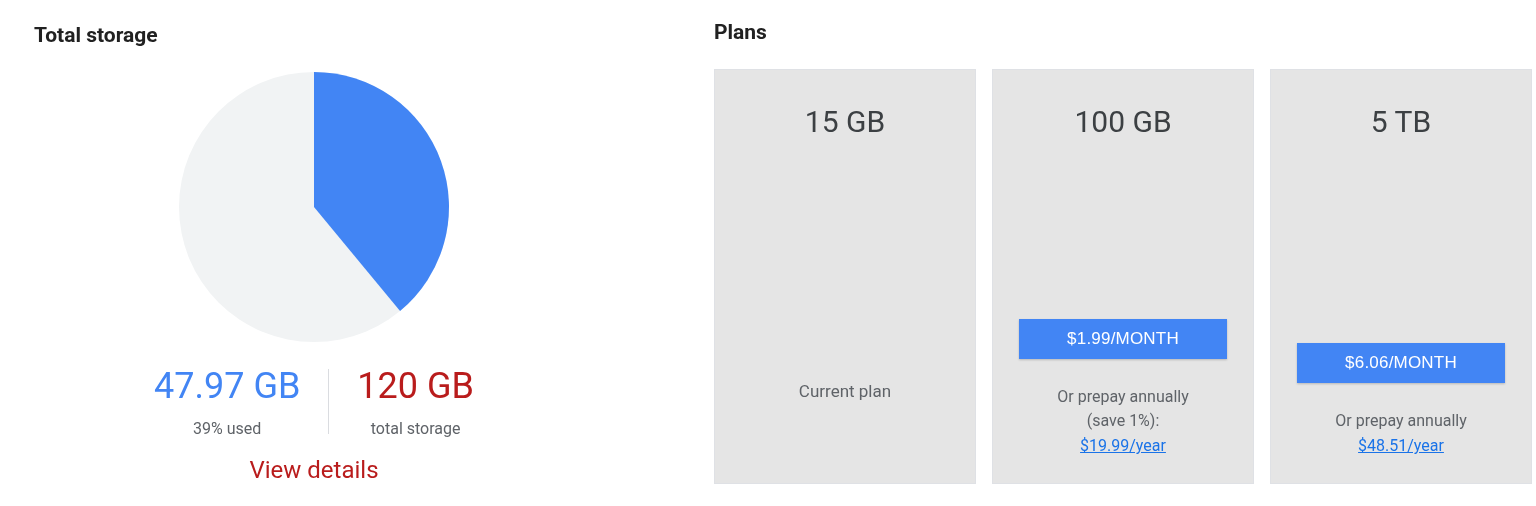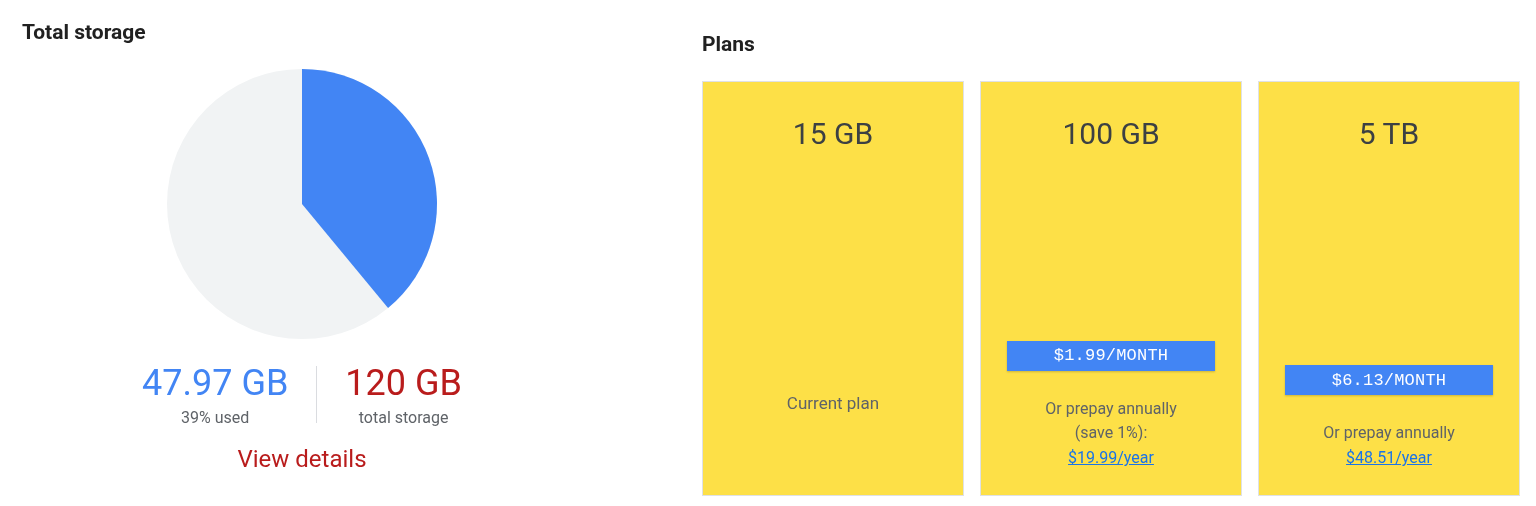--- a/index.html
+++ b/index.html
@@ -7,22 +7,22 @@
     margin: 0;
     padding: 0;
     width: 1536px;
     height: 506px;
     background: #fff;
     font-family: Roboto, "Helvetica Neue", Arial, sans-serif;
     color: #212121;
   }
   .page {
     display: flex;
-    align-items: flex-start;
-    padding: 20px 30px 0 22px;
+    align-items: flex-end;
+    padding: 20px 30px 0 34px;
   }
   .storage-col {
     width: 620px;
     flex: 0 0 auto;
   }
   .section-title {
     font-size: 21px;
     font-weight: 700;
     color: #212121;
     margin: 0 0 10px 0;
@@ -58,73 +58,71 @@
   .stat-big {
     font-size: 36px;
     font-weight: 400;
     line-height: 1.1;
   }
   .stat-used .stat-big { color: #4285f4; }
   .stat-total .stat-big { color: #b91c1c; }
   .stat-sub {
     font-size: 16px;
     color: #5f6368;
-    margin-top: 4px;
+    margin-top: 12px;
   }
   .view-details {
     margin-top: 18px;
     font-size: 24px;
     color: #b91c1c;
     cursor: pointer;
     text-decoration: none;
   }
 
   .plans-col {
     flex: 1 1 auto;
     margin-left: 60px;
-    margin-top: 12px;
   }
   .plans-row {
     display: flex;
     gap: 16px;
     margin-top: 25px;
   }
   .plan-card {
     width: 262px;
     height: 415px;
     border: 1px solid #dfe1e5;
-    background: #fde047;
+    background: #e5e5e5;
     display: flex;
     flex-direction: column;
     align-items: center;
     padding: 34px 16px 24px 16px;
   }
   .plan-size {
     font-size: 30px;
     color: #3c4043;
     font-weight: 400;
   }
   .plan-spacer { flex: 1 1 auto; }
   .current-plan-label {
     font-size: 17px;
     color: #5f6368;
     margin-bottom: 58px;
   }
   .price-button {
     width: 208px;
-    height: 30px;
+    height: 40px;
     border: none;
     background: #4285f4;
     color: #fff;
     font-size: 17px;
     font-weight: 500;
     letter-spacing: 0.2px;
     cursor: pointer;
     box-shadow: 0 1px 2px rgba(0,0,0,0.2);
-    font-family: Liberation Mono, monospace;
   }
   .annual {
     margin-top: 26px;
     text-align: center;
     font-size: 16px;
     line-height: 1.55;
     color: #5f6368;
   }
   .annual-line1, .annual-line2 { display: block; }
   .annual-price {
@@ -181,21 +179,21 @@
         <div class="annual">
           <span class="annual-line1">Or prepay annually</span>
           <span class="annual-line2">(save 1%):</span>
           <a class="annual-price" href="#">$19.99/year</a>
         </div>
       </div>
 
       <div class="plan-card">
         <div class="plan-size">5 TB</div>
         <div class="plan-spacer"></div>
-        <button class="price-button">$6.13/MONTH</button>
+        <button class="price-button">$6.06/MONTH</button>
         <div class="annual">
           <span class="annual-line1">Or prepay annually</span>
           <a class="annual-price" href="#">$48.51/year</a>
         </div>
       </div>
 
     </div>
   </div>
 
 </div>

